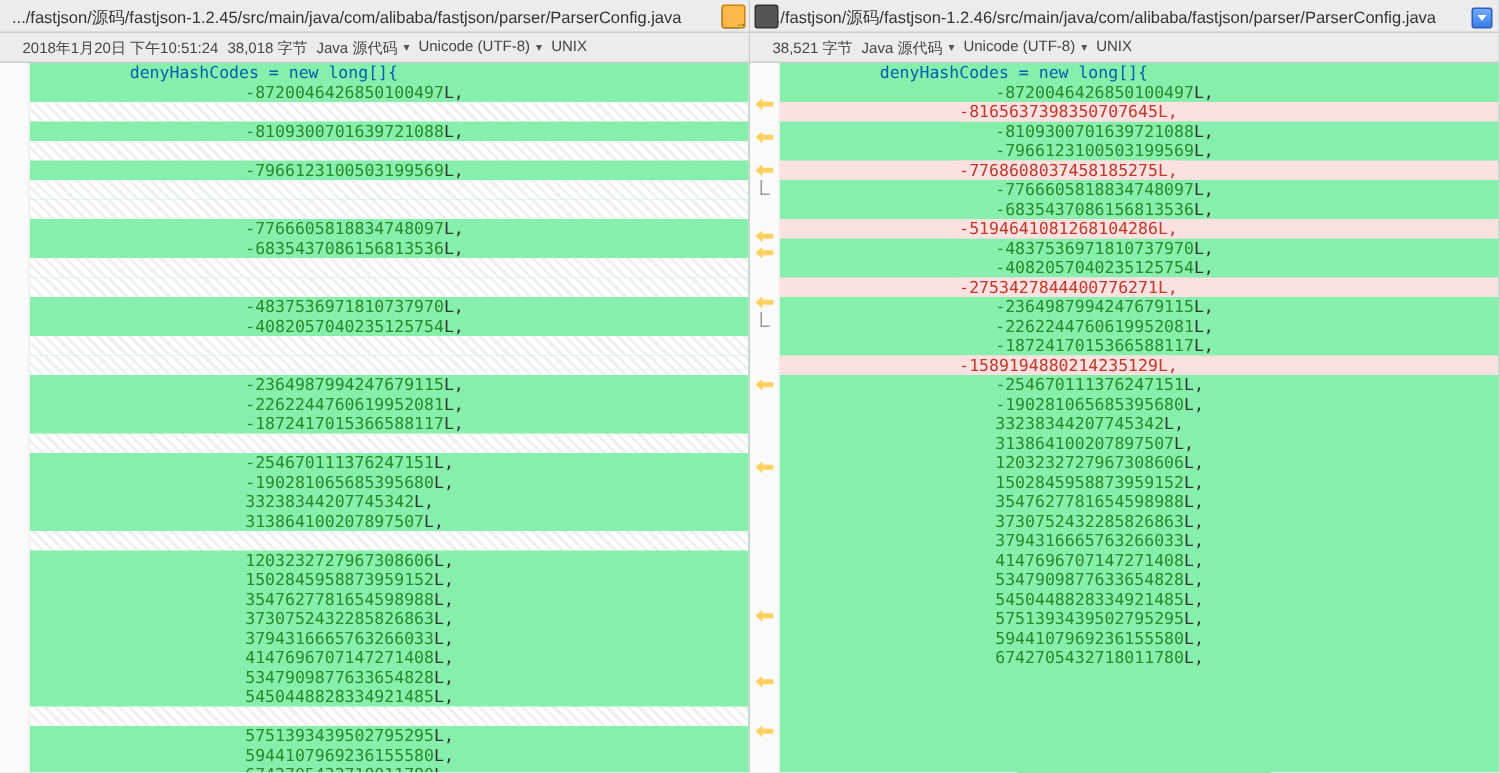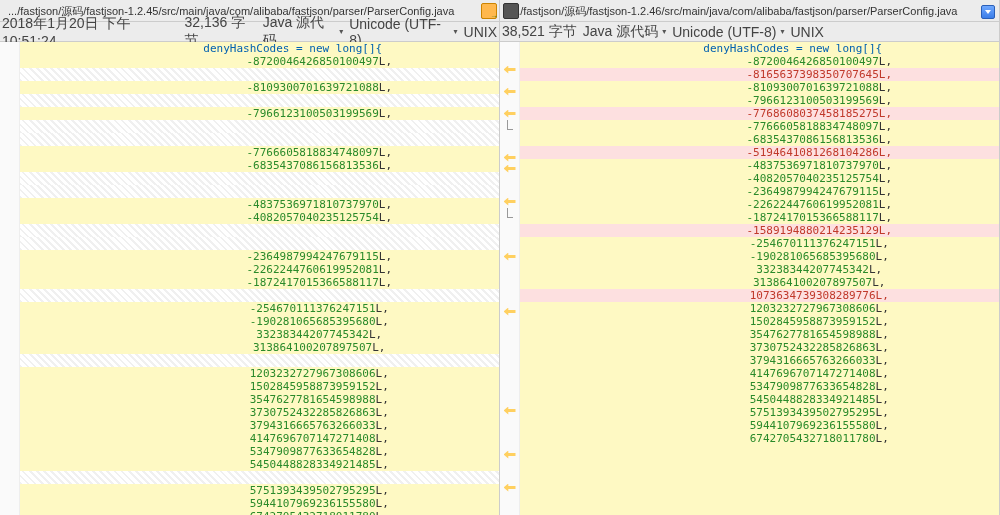--- a/index.html
+++ b/index.html
@@ -8,51 +8,51 @@
 .pane { flex: 1; display: flex; flex-direction: column; border-right: 1px solid #ccc; }
 .path-bar { display: flex; align-items: flex-end; padding: 2px 4px; background: #ececec; border-bottom: 1px solid #ccc; height: 22px; }
 .path-text { flex: 1; white-space: nowrap; overflow: hidden; text-overflow: ellipsis; font-size: 11px; color: #333; padding: 0 4px; }
 .path-dd { width: 14px; height: 14px; background: linear-gradient(#6fa8ff,#3b7de8); border: 1px solid #2a5fb8; border-radius: 2px; margin-left: 2px; display: flex; align-items: center; justify-content: center; }
 .path-dd::after { content: ""; border-left: 3px solid transparent; border-right: 3px solid transparent; border-top: 4px solid #fff; }
 .center-icons { position: absolute; left: 50%; transform: translateX(-50%); top: 0; display: flex; align-items: center; gap: 6px; height: 22px; padding: 0 8px; }
 .ico { width: 16px; height: 16px; display: inline-block; }
 .ico-folder { background: #ffb84d; border: 1px solid #cc8400; border-radius: 2px; position: relative; }
 .ico-folder::after { content: "→"; position: absolute; font-size: 8px; color: #3a7a1a; right: -2px; bottom: -2px; }
 .ico-floppy { background: #555; border: 1px solid #333; border-radius: 2px; }
-.meta-bar { display: flex; align-items: center; gap: 6px; padding: 2px 2px; background: #ececec; border-bottom: 1px solid #ccc; font-size: 14px; color: #444; height: 20px; }
+.meta-bar { display: flex; align-items: center; gap: 6px; padding: 2px 15px; background: #ececec; border-bottom: 1px solid #ccc; font-size: 10px; color: #444; height: 20px; }
 .meta-item { display: flex; align-items: center; gap: 2px; }
 .meta-dd::after { content: "▾"; font-size: 8px; margin-left: 2px; color: #555; }
-.code-area { flex: 1; display: flex; overflow: hidden; background: #fef9c3; text-align: center; }
+.code-area { flex: 1; display: flex; overflow: hidden; background: #86efac; }
 .gutter { width: 20px; background: #fafafa; border-right: 1px solid #eee; display: flex; flex-direction: column; }
 .gutter-row { height: 13px; display: flex; align-items: center; justify-content: center; }
 .arrow { width: 12px; height: 8px; }
 .arrow-l { background: #ffd060; clip-path: polygon(0 50%, 40% 0, 40% 30%, 100% 30%, 100% 70%, 40% 70%, 40% 100%); }
 .arrow-pipe { width: 6px; height: 10px; border-left: 1px solid #999; border-bottom: 1px solid #999; }
 .code { flex: 1; font-family: Menlo, Consolas, monospace; font-size: 11px; line-height: 13px; color: #333; overflow: hidden; }
 .ln { height: 13px; white-space: pre; padding-left: 40px; }
-.hash-neg { color: #2a8a2a; }
+.hash-neg { color: #2a8a2a; margin-left: 24px; }
 .hash-new { color: #c0392b; background: #fde0e0; display: inline-block; }
 .L { color: #333; }
 .kw { color: #0060b0; }
 .hatch { background-image: repeating-linear-gradient(45deg, #f0f0f0 0, #f0f0f0 2px, #fff 2px, #fff 5px); }
 .red-bg { background: #fde0e0; }
 </style>
 </head>
 <body>
 
 <div class="container">
 
   <div class="pane">
     <div class="path-bar">
       <span class="path-text">.../fastjson/源码/fastjson-1.2.45/src/main/java/com/alibaba/fastjson/parser/ParserConfig.java</span>
       <span class="path-dd"></span>
     </div>
     <div class="meta-bar">
       <span class="meta-item">2018年1月20日 下午10:51:24</span>
-      <span class="meta-item">32,136 字节</span>
+      <span class="meta-item">38,018 字节</span>
       <span class="meta-item meta-dd">Java 源代码</span>
       <span class="meta-item meta-dd">Unicode (UTF-8)</span>
       <span class="meta-item">UNIX</span>
     </div>
     <div class="code-area">
       <div class="gutter" id="lg">
           <div class="gutter-row"></div>
           <div class="gutter-row"></div>
           <div class="gutter-row"></div>
           <div class="gutter-row"></div>
@@ -226,29 +226,29 @@
           <div class="ln">            <span class="hash-neg">-8720046426850100497</span><span class="L">L,</span></div>
           <div class="ln red-bg">            <span class="hash-new">-8165637398350707645L,</span></div>
           <div class="ln">            <span class="hash-neg">-8109300701639721088</span><span class="L">L,</span></div>
           <div class="ln">            <span class="hash-neg">-7966123100503199569</span><span class="L">L,</span></div>
           <div class="ln red-bg">            <span class="hash-new">-7768608037458185275L,</span></div>
           <div class="ln">            <span class="hash-neg">-7766605818834748097</span><span class="L">L,</span></div>
           <div class="ln">            <span class="hash-neg">-6835437086156813536</span><span class="L">L,</span></div>
           <div class="ln red-bg">            <span class="hash-new">-5194641081268104286L,</span></div>
           <div class="ln">            <span class="hash-neg">-4837536971810737970</span><span class="L">L,</span></div>
           <div class="ln">            <span class="hash-neg">-4082057040235125754</span><span class="L">L,</span></div>
+          <div class="ln red-bg">            <span class="hash-new">-2753427844400776271L,</span></div>
           <div class="ln">            <span class="hash-neg">-2364987994247679115</span><span class="L">L,</span></div>
           <div class="ln">            <span class="hash-neg">-2262244760619952081</span><span class="L">L,</span></div>
           <div class="ln">            <span class="hash-neg">-1872417015366588117</span><span class="L">L,</span></div>
           <div class="ln red-bg">            <span class="hash-new">-1589194880214235129L,</span></div>
           <div class="ln">            <span class="hash-neg">-254670111376247151</span><span class="L">L,</span></div>
           <div class="ln">            <span class="hash-neg">-190281065685395680</span><span class="L">L,</span></div>
           <div class="ln">            <span class="hash-neg">33238344207745342</span><span class="L">L,</span></div>
           <div class="ln">            <span class="hash-neg">313864100207897507</span><span class="L">L,</span></div>
-          <div class="ln red-bg">            <span class="hash-new">1073634739308289776L,</span></div>
           <div class="ln">            <span class="hash-neg">1203232727967308606</span><span class="L">L,</span></div>
           <div class="ln">            <span class="hash-neg">1502845958873959152</span><span class="L">L,</span></div>
           <div class="ln">            <span class="hash-neg">3547627781654598988</span><span class="L">L,</span></div>
           <div class="ln">            <span class="hash-neg">3730752432285826863</span><span class="L">L,</span></div>
           <div class="ln">            <span class="hash-neg">3794316665763266033</span><span class="L">L,</span></div>
           <div class="ln">            <span class="hash-neg">4147696707147271408</span><span class="L">L,</span></div>
           <div class="ln">            <span class="hash-neg">5347909877633654828</span><span class="L">L,</span></div>
           <div class="ln">            <span class="hash-neg">5450448828334921485</span><span class="L">L,</span></div>
           <div class="ln">            <span class="hash-neg">5751393439502795295</span><span class="L">L,</span></div>
           <div class="ln">            <span class="hash-neg">5944107969236155580</span><span class="L">L,</span></div>

